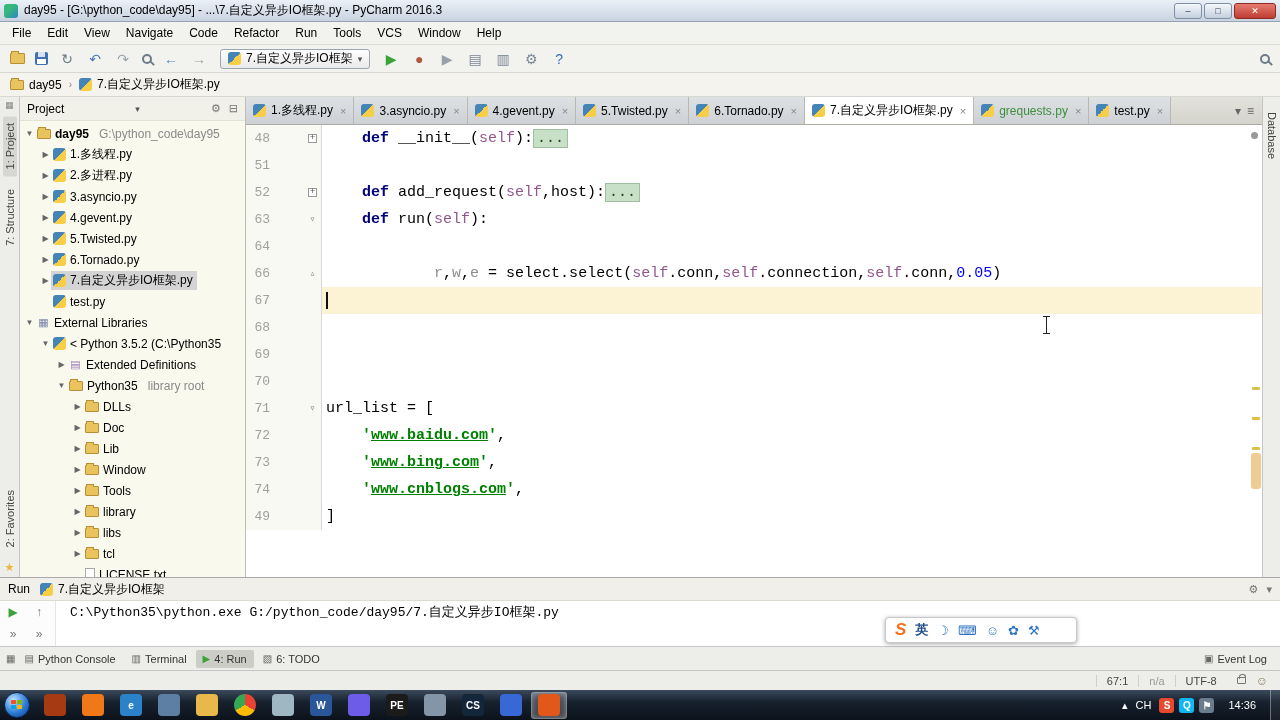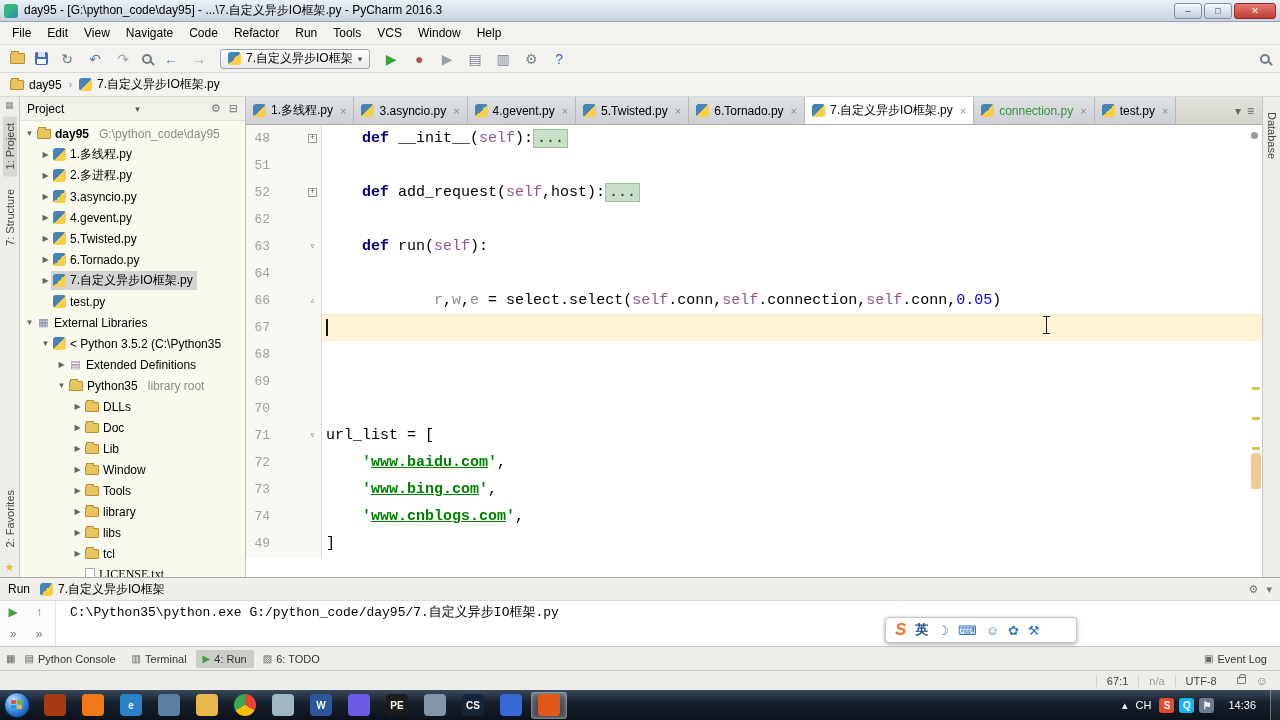--- a/index.html
+++ b/index.html
@@ -367,21 +367,21 @@
               <span>libs</span>
             </span>
           </div>
           <div class="trow" style="padding-left: 52px;">
             <span class="arr">▶</span>
             <span class="selwrap">
               <span class="ico-folder"></span>
               <span>tcl</span>
             </span>
           </div>
-          <div class="trow" style="padding-left: 52px; font-family: Liberation Serif, serif;">
+          <div class="trow" style="padding-left: 52px;">
             <span class="arr"></span>
             <span class="selwrap">
               <span class="ico-file"></span>
               <span>LICENSE.txt</span>
             </span>
           </div>
         </div>
     </div>
 
     <div class="ecol">
@@ -412,21 +412,21 @@
               <span class="lab">6.Tornado.py</span>
               <span class="x">×</span>
             </div>
             <div class="etab active">
               <span class="ico-py"></span>
               <span class="lab">7.自定义异步IO框架.py</span>
               <span class="x">×</span>
             </div>
             <div class="etab green">
               <span class="ico-py"></span>
-              <span class="lab">connection.py</span>
+              <span class="lab">grequests.py</span>
               <span class="x">×</span>
             </div>
             <div class="etab">
               <span class="ico-py"></span>
               <span class="lab">test.py</span>
               <span class="x">×</span>
             </div>
           </span>
         <span class="tr-ic">
             <span>▾</span>
@@ -442,25 +442,20 @@
             </div>
             <div class="cline">
               <span class="lnum">51</span>
               <span class="fmark"></span>
               <span class="ctext"></span>
             </div>
             <div class="cline">
               <span class="lnum">52</span>
               <span class="fmark"><span class="fbox">+</span></span>
               <span class="ctext"><span class="tk-p">    </span><span class="tk-k">def </span><span class="tk-f">add_request</span><span class="tk-p">(</span><span class="tk-s">self</span><span class="tk-p">,host):</span><span class="tk-d">...</span></span>
-            </div>
-            <div class="cline">
-              <span class="lnum">62</span>
-              <span class="fmark"></span>
-              <span class="ctext"></span>
             </div>
             <div class="cline">
               <span class="lnum">63</span>
               <span class="fmark">▿</span>
               <span class="ctext"><span class="tk-p">    </span><span class="tk-k">def </span><span class="tk-f">run</span><span class="tk-p">(</span><span class="tk-s">self</span><span class="tk-p">):</span></span>
             </div>
             <div class="cline">
               <span class="lnum">64</span>
               <span class="fmark"></span>
               <span class="ctext"></span>

